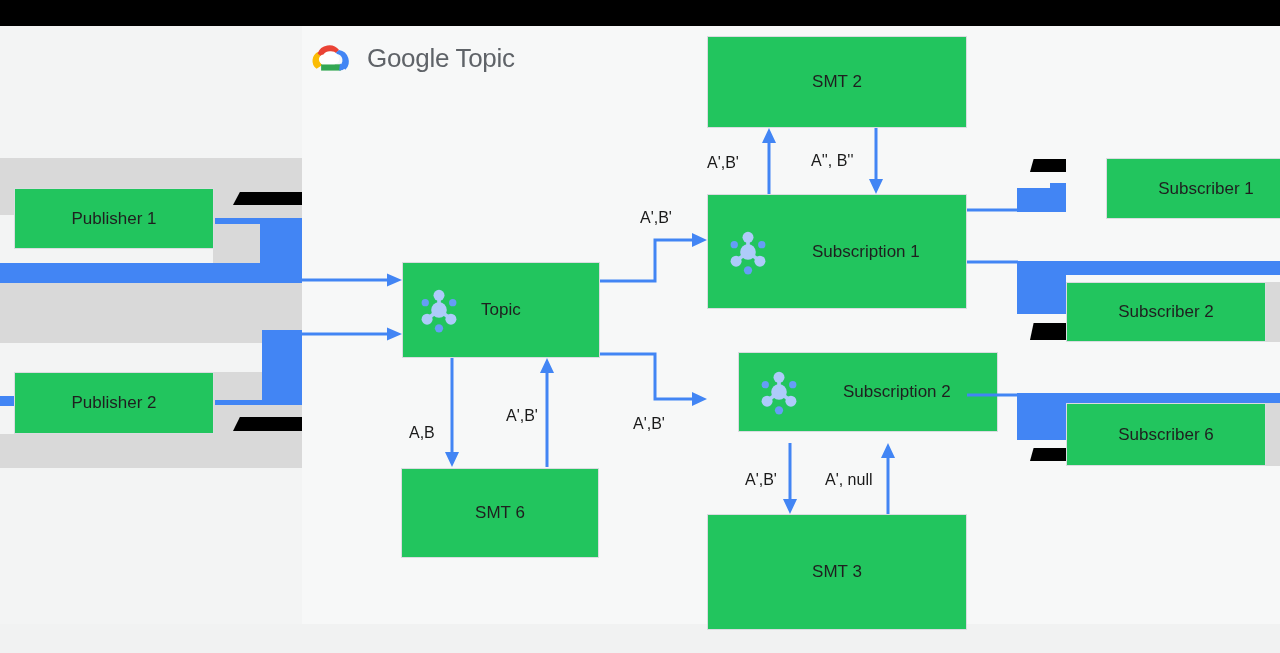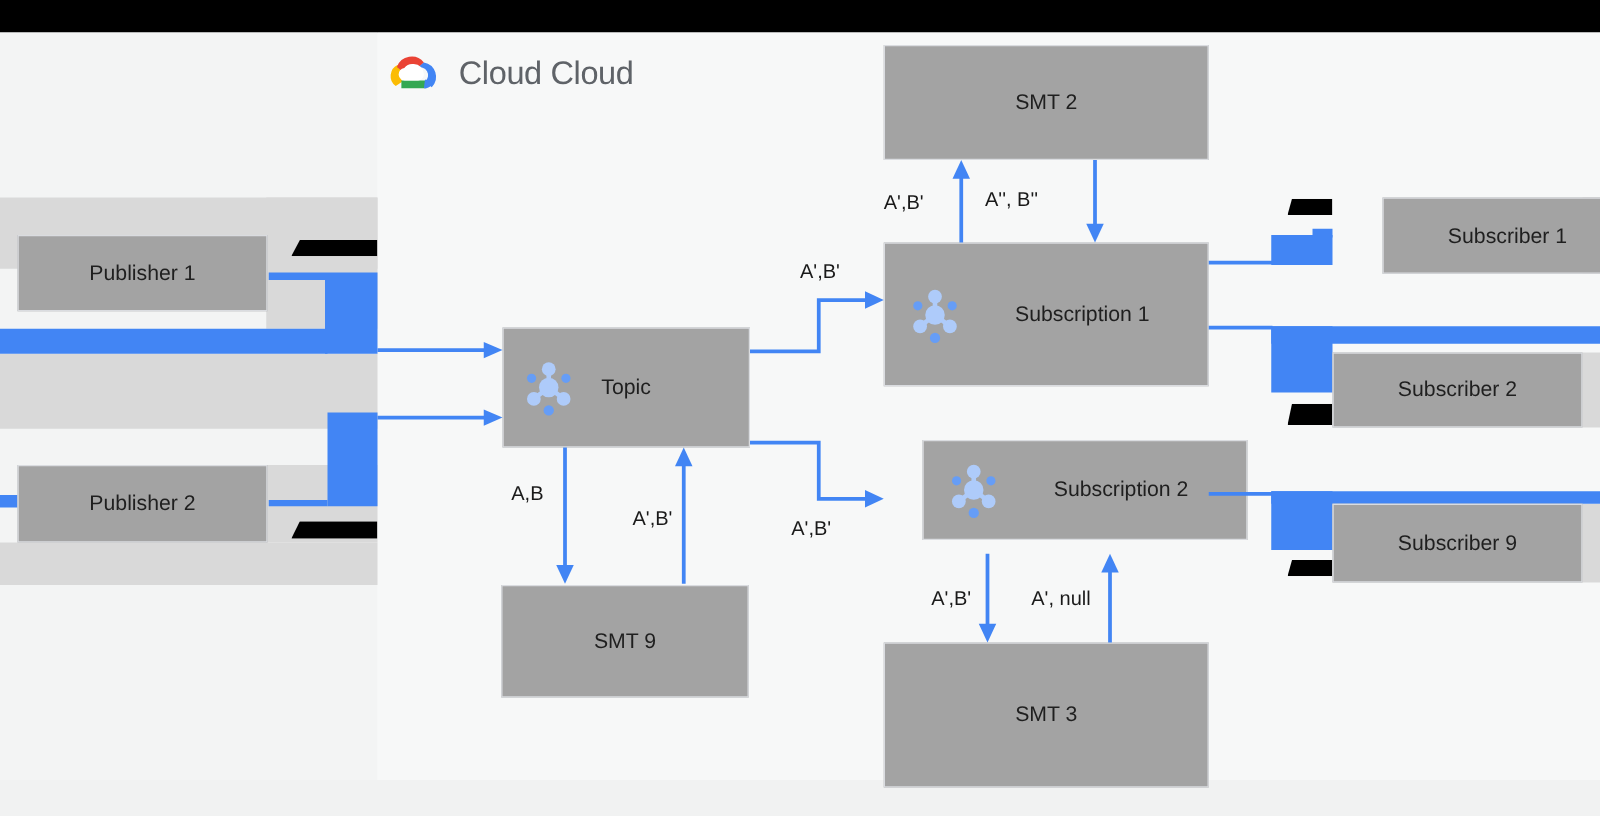--- a/index.html
+++ b/index.html
@@ -6,21 +6,21 @@
   #stage{position:relative;width:1280px;height:653px;overflow:hidden;
          font-family:"Liberation Sans",sans-serif;background:#f7f8f8;}
   .abs{position:absolute;}
   .topbar{left:0;top:0;width:1280px;height:26px;background:#000;}
   .left-bg{left:0;top:26px;width:302px;height:598px;background:#f3f4f4;}
   .main-bg{left:302px;top:26px;width:978px;height:598px;background:#f7f8f8;}
   .bottom-bar{left:0;top:624px;width:1280px;height:29px;background:#f1f2f2;}
   .gray{background:#d9d9d9;}
   .blue{background:#4285f4;}
   .blackbar{background:#000;clip-path:polygon(10% 0,100% 0,100% 100%,0 100%);}
-  .node{background:#a3a3a3;border:1px solid #dadce0;display:flex;align-items:center;
+  .node{background:#22c55e;border:1px solid #dadce0;display:flex;align-items:center;
         justify-content:center;box-sizing:border-box;color:#1f1f1f;font-size:17px;}
   .node.iconbox{justify-content:flex-start;}
   .iconbox .icon{flex:0 0 auto;}
   .iconbox.topicbox{padding-left:14px;}
   .iconbox.topicbox .nlabel{margin-left:20px;}
   .iconbox.subbox{padding-left:18px;}
   .iconbox.subbox .nlabel{margin-left:42px;}
   .edge-label{color:#1a1a1a;font-size:16px;white-space:nowrap;}
   .logo{left:309px;top:40px;display:flex;align-items:center;}
   .logo-text{margin-left:14px;font-size:26px;color:#5f6368;letter-spacing:-0.3px;}
@@ -67,41 +67,41 @@
 
   <div class="abs logo">
     <svg width="44" height="36" viewBox="0 0 48 40">
       <path d="M8 32a11 11 0 0 1 2-19l5 7a5 5 0 0 0-1 8z" fill="#fbbc04"></path>
       <path d="M9 15a14 14 0 0 1 24-4l-6 6a8 8 0 0 0-13 2z" fill="#ea4335"></path>
       <path d="M33 11a13 13 0 0 1 7 22l-6-5a7 7 0 0 0-7-12z" fill="#4285f4"></path>
       <path d="M13 27h22v7H13z" fill="#34a853"></path>
       <path d="M33 34a9 9 0 0 0 7-3l-6-5z" fill="#4285f4"></path>
       <path d="M24 12.5a9 9 0 0 1 9 9c0 3-2.2 5.5-5.2 5.5H16.5A5.5 5.5 0 0 1 15.6 16 9 9 0 0 1 24 12.5z" fill="#fff"></path>
     </svg>
-    <span class="logo-text">Cloud Cloud</span>
+    <span class="logo-text">Google Topic</span>
   </div>
 
   <div class="abs node" style="left:14px;top:188px;width:200px;height:61px">
     <span class="nlabel">Publisher 1</span>
   </div>
   <div class="abs node" style="left:14px;top:372px;width:200px;height:62px">
     <span class="nlabel">Publisher 2</span>
   </div>
   <div class="abs node" style="left:1106px;top:158px;width:200px;height:61px">
     <span class="nlabel">Subscriber 1</span>
   </div>
   <div class="abs node" style="left:1066px;top:282px;width:200px;height:60px">
     <span class="nlabel">Subscriber 2</span>
   </div>
   <div class="abs node" style="left:1066px;top:403px;width:200px;height:63px">
-    <span class="nlabel">Subscriber 9</span>
+    <span class="nlabel">Subscriber 6</span>
   </div>
 
   <div class="abs node" style="left:401px;top:468px;width:198px;height:90px">
-    <span class="nlabel">SMT 9</span>
+    <span class="nlabel">SMT 6</span>
   </div>
   <div class="abs node" style="left:707px;top:36px;width:260px;height:92px">
     <span class="nlabel">SMT 2</span>
   </div>
   <div class="abs node" style="left:707px;top:514px;width:260px;height:116px">
     <span class="nlabel">SMT 3</span>
   </div>
 
   <div class="abs node iconbox topicbox" style="left:402px;top:262px;width:198px;height:96px">
     <svg class="icon" width="44" height="48" viewBox="0 0 48 52">
@@ -181,20 +181,20 @@
       <polygon points="547,358 540,373 554,373"></polygon>
       <polygon points="769,128 762,143 776,143"></polygon>
       <polygon points="876,194 869,179 883,179"></polygon>
       <polygon points="790,514 783,499 797,499"></polygon>
       <polygon points="888,443 881,458 895,458"></polygon>
     </g>
   </svg>
 
   <div class="abs edge-label" style="left:640px;top:209px">A',B'</div>
   <div class="abs edge-label" style="left:633px;top:415px">A',B'</div>
-  <div class="abs edge-label" style="left:409px;top:387px">A,B</div>
+  <div class="abs edge-label" style="left:409px;top:424px">A,B</div>
   <div class="abs edge-label" style="left:506px;top:407px">A',B'</div>
   <div class="abs edge-label" style="left:707px;top:154px">A',B'</div>
-  <div class="abs edge-label" style="left:788px;top:152px">A'', B''</div>
+  <div class="abs edge-label" style="left:811px;top:152px">A'', B''</div>
   <div class="abs edge-label" style="left:745px;top:471px">A',B'</div>
   <div class="abs edge-label" style="left:825px;top:471px">A', null</div>
 
 </div>
 
 </body></html>

